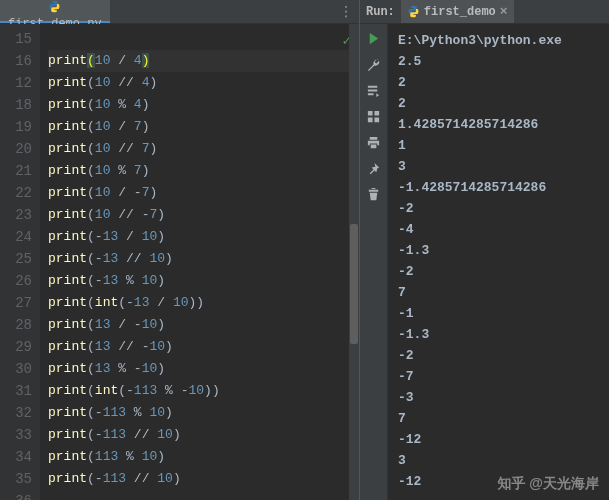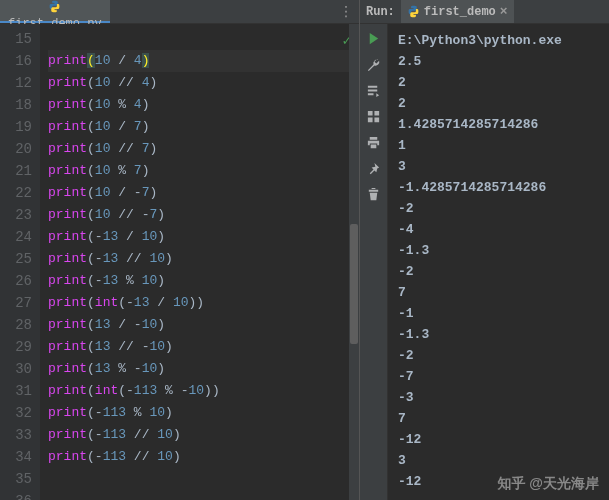--- a/index.html
+++ b/index.html
@@ -61,21 +61,21 @@
     }
     .code {
       flex: 1;
       padding: 4px 8px;
       background: #2b2b2b;
       font-size: 13px;
       line-height: 22px;
       position: relative;
     }
     .code-line { white-space: pre; height: 22px; }
-    .fn { color: #d946ef; }
+    .fn { color: #fef9c3; }
     .num { color: #6897bb; text-align: center; }
     .punc { color: #a9b7c6; }
     .hl-paren { background: #3b514d; color: #ffef28; }
     .current-line { background: #323232; }
     .check-icon {
       position: absolute;
       top: 6px;
       right: 8px;
       color: #499c54;
       font-size: 14px;
@@ -218,20 +218,21 @@
           <div class="code-line"><span class="fn">print</span><span class="punc">(</span><span class="punc">-</span><span class="num">13</span><span class="punc"> / </span><span class="num">10</span><span class="punc">)</span></div>
           <div class="code-line"><span class="fn">print</span><span class="punc">(</span><span class="punc">-</span><span class="num">13</span><span class="punc"> // </span><span class="num">10</span><span class="punc">)</span></div>
           <div class="code-line"><span class="fn">print</span><span class="punc">(</span><span class="punc">-</span><span class="num">13</span><span class="punc"> % </span><span class="num">10</span><span class="punc">)</span></div>
           <div class="code-line"><span class="fn">print</span><span class="punc">(</span><span class="fn">int</span><span class="punc">(</span><span class="punc">-</span><span class="num">13</span><span class="punc"> / </span><span class="num">10</span><span class="punc">))</span></div>
           <div class="code-line"><span class="fn">print</span><span class="punc">(</span><span class="num">13</span><span class="punc"> / </span><span class="punc">-</span><span class="num">10</span><span class="punc">)</span></div>
           <div class="code-line"><span class="fn">print</span><span class="punc">(</span><span class="num">13</span><span class="punc"> // </span><span class="punc">-</span><span class="num">10</span><span class="punc">)</span></div>
           <div class="code-line"><span class="fn">print</span><span class="punc">(</span><span class="num">13</span><span class="punc"> % </span><span class="punc">-</span><span class="num">10</span><span class="punc">)</span></div>
           <div class="code-line"><span class="fn">print</span><span class="punc">(</span><span class="fn">int</span><span class="punc">(</span><span class="punc">-</span><span class="num">113</span><span class="punc"> % </span><span class="punc">-</span><span class="num">10</span><span class="punc">))</span></div>
           <div class="code-line"><span class="fn">print</span><span class="punc">(</span><span class="punc">-</span><span class="num">113</span><span class="punc"> % </span><span class="num">10</span><span class="punc">)</span></div>
           <div class="code-line"><span class="fn">print</span><span class="punc">(</span><span class="punc">-</span><span class="num">113</span><span class="punc"> // </span><span class="num">10</span><span class="punc">)</span></div>
+          <div class="code-line"><span class="fn">print</span><span class="punc">(</span><span class="num">113</span><span class="punc"> % </span><span class="num">10</span><span class="punc">)</span></div>
           <div class="code-line"><span class="fn">print</span><span class="punc">(</span><span class="punc">-</span><span class="num">113</span><span class="punc"> // </span><span class="num">10</span><span class="punc">)</span></div>
           <span class="check-icon">✓</span>
       </div>
       <div class="scrollbar-track">
         <div class="scrollbar-thumb" style="top:200px;height:120px"></div>
       </div>
     </div>
   </div>
 
   <div class="run-panel">

